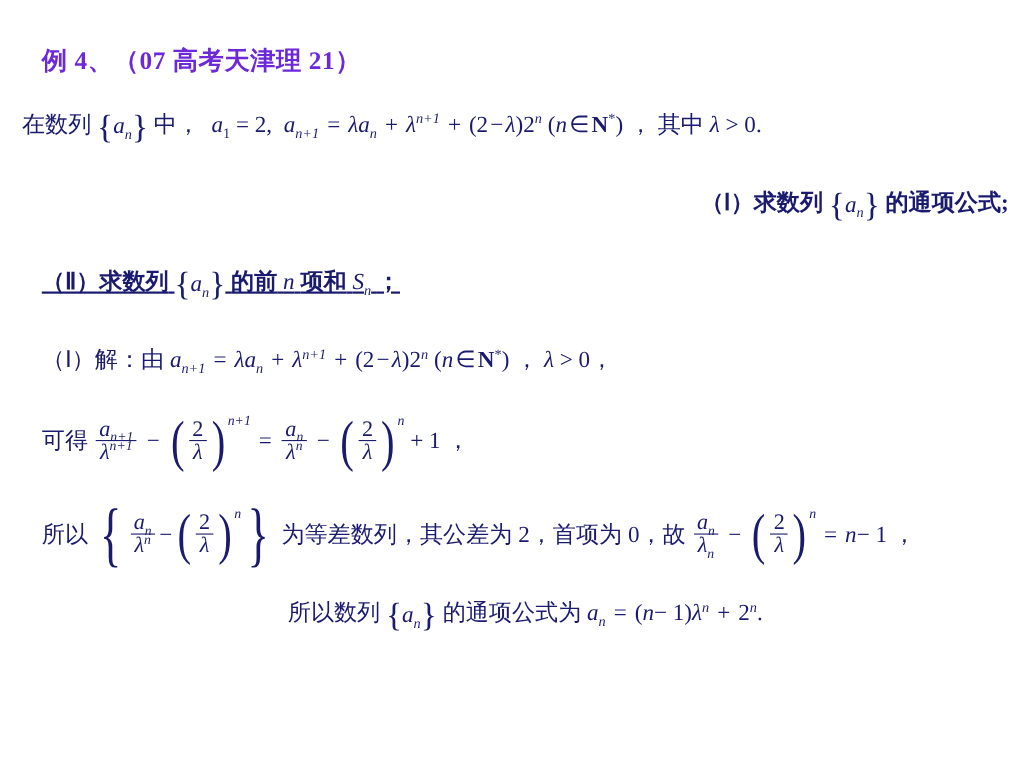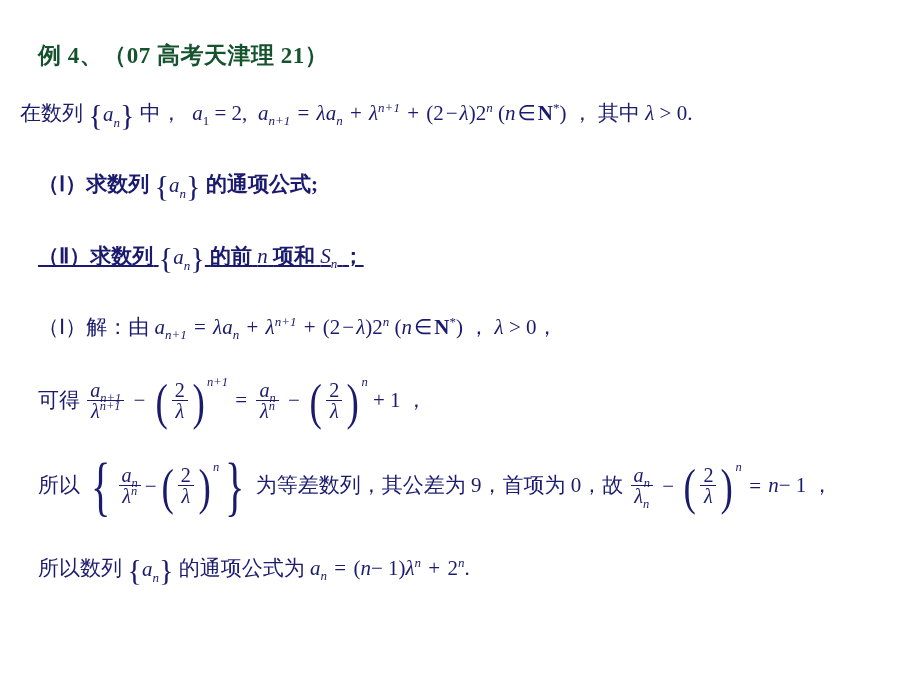--- a/index.html
+++ b/index.html
@@ -28,38 +28,38 @@
   .mo { font-family: "Liberation Serif", serif; font-style: normal; padding: 0 2px; }
   .bf { font-weight: bold; }
   sub.s, sup.s {
     font-size: 0.62em;
     line-height: 0;
     font-style: italic;
   }
   sup.sn, sub.sn { font-size: 0.62em; line-height: 0; font-style: normal; }
 
   .title {
-    color: #14532d;
+    color: #6d28d9;
     font-weight: bold;
     font-size: 23px;
     letter-spacing: 0.5px;
     margin: 40px 0 0 38px;
   }
   .line {
     margin: 0 0 0 38px;
     font-size: 21px;
     line-height: 1.2;
   }
   .l1 { margin-top: 26px; margin-left: 20px; }
-  .l2 { margin-top: 34px; }
+  .l2 { margin-top: 34px; text-align: right; }
   .l3 { margin-top: 36px; text-decoration: underline; }
   .l4 { margin-top: 38px; }
   .l5 { margin-top: 42px; }
   .l6 { margin-top: 44px; }
-  .l7 { margin-top: 44px; }
+  .l7 { margin-top: 33px; text-align: center; }
 
   
   .setbrace {
     display: inline-block;
     vertical-align: middle;
   }
   .brc {
     font-size: 1.45em;
     font-family: "Liberation Serif", serif;
     font-style: normal;
@@ -199,21 +199,21 @@
     </span>
     <span class="mo">−</span>
     <span class="pargroup"><span class="bigpar">(</span><span class="frac"><span class="num"><span class="mn">2</span></span><span class="den"><span class="mi">λ</span></span></span><span class="bigpar">)</span><span class="exp">n</span></span>
     <span class="mn">+ 1</span>
     <span class="zh">，</span>
   </div>
 
   <div class="line l6 tall">
     <span class="zh">所以</span>
     <span class="bigsetgroup"><span class="bigbrace">{</span><span class="frac"><span class="num"><span class="mi">a</span><sub class="s">n</sub></span><span class="den"><span class="mi">λ</span><sup class="s">n</sup></span></span><span class="mo">−</span><span class="pargroup"><span class="bigpar">(</span><span class="frac"><span class="num"><span class="mn">2</span></span><span class="den"><span class="mi">λ</span></span></span><span class="bigpar">)</span><span class="exp">n</span></span><span class="bigbrace">}</span></span>
-    <span class="zh">为等差数列，其公差为 9，首项为 0，故</span>
+    <span class="zh">为等差数列，其公差为 2，首项为 0，故</span>
     <span class="frac">
       <span class="num"><span class="mi">a</span><sub class="s">n</sub></span>
       <span class="den"><span class="mi">λ</span><sub class="s">n</sub></span>
     </span>
     <span class="mo">−</span>
     <span class="pargroup"><span class="bigpar">(</span><span class="frac"><span class="num"><span class="mn">2</span></span><span class="den"><span class="mi">λ</span></span></span><span class="bigpar">)</span><span class="exp">n</span></span>
     <span class="mo">=</span>
     <span class="mi">n</span><span class="mn">− 1</span>
     <span class="zh">，</span>
   </div>

